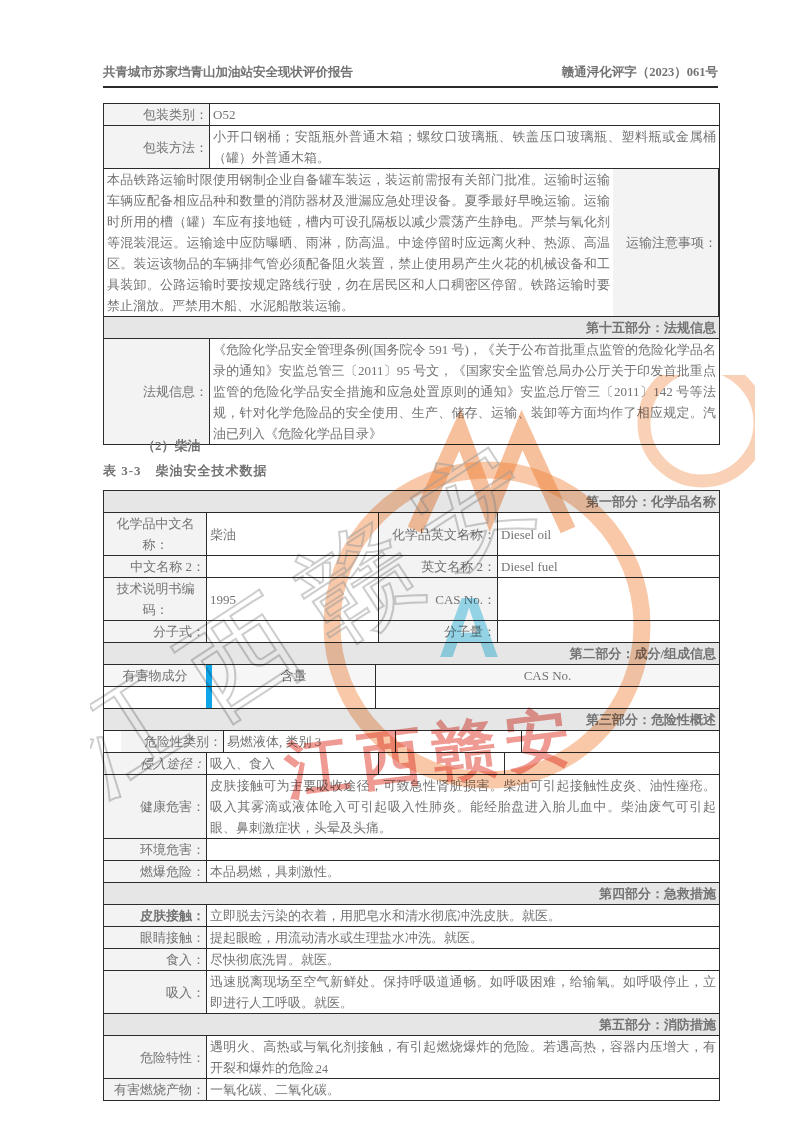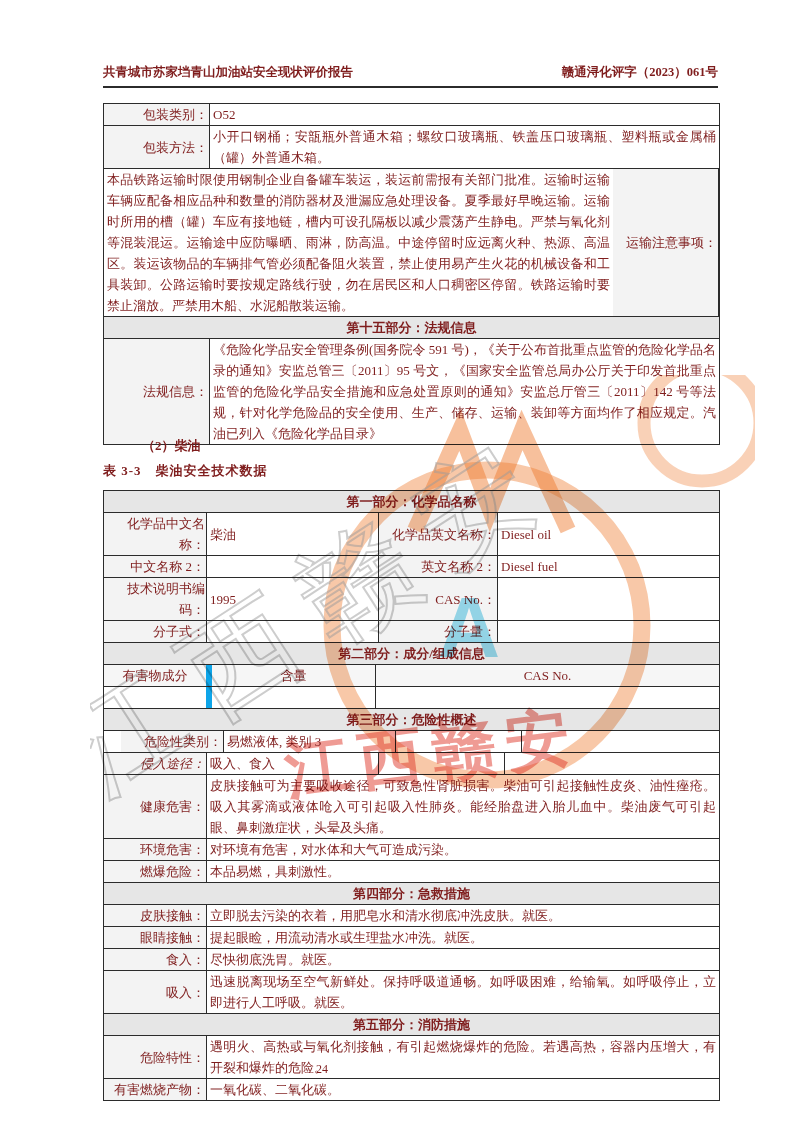--- a/index.html
+++ b/index.html
@@ -1,42 +1,42 @@
 <!DOCTYPE html>
 <html><head>
 <meta charset="utf-8">
 <style>
   html,body{margin:0;padding:0;background:#ffffff;}
   .page{
     position:relative;width:800px;height:1131px;background:#ffffff;
-    font-family:"Liberation Serif","DejaVu Serif",serif;color:#7f1d1d;
+    font-family:"Liberation Serif","DejaVu Serif",serif;color:#737373;
     overflow:hidden;
   }
   
   .doc-header{
     position:absolute;left:103px;top:64px;width:615px;
     display:flex;justify-content:space-between;align-items:flex-end;
     font-size:12.5px;font-weight:bold;
     border-bottom:2px solid #2b2b2b;padding-bottom:5px;
   }
   
   .tbl{position:absolute;left:103px;width:615px;border:1.5px solid #2b2b2b;background:#fff;}
   .row{display:flex;border-top:1px solid #2b2b2b;min-height:21px;align-items:stretch;}
   .row:first-child{border-top:none;}
   .cell{font-size:13px;line-height:21px;padding:0 3px;box-sizing:border-box;}
   .lbl{
-    background:#f3f3f3;text-align:right;display:flex;align-items:center;justify-content:flex-end;
+    background:#f3f3f3;text-align:center;display:flex;align-items:center;justify-content:flex-end;
     border-right:1px solid #2b2b2b;flex:0 0 106px;padding:0 1px 0 2px;
   }
   .content{flex:1;text-align:justify;}
   .sec-hdr{
     justify-content:center;background:#e6e6e6;font-weight:bold;text-align:center;
     display:flex;align-items:center;
   }
-  .sec-hdr .cell{flex:1;text-align:center;}
+  .sec-hdr .cell{flex:1;text-align:right;}
   
   .c1{flex:0 0 103px;border-right:1px solid #2b2b2b;}
   .c2{flex:0 0 172px;border-right:1px solid #2b2b2b;}
   .c3{flex:0 0 119px;border-right:1px solid #2b2b2b;}
   .c4{flex:1;}
   
   .p2a{flex:0 0 108px;border-right:6px solid #0ea5e9;text-align:center;}
   .p2b{flex:0 0 164px;border-right:1px solid #2b2b2b;text-align:center;}
   .p2c{flex:1;text-align:center;}
   
@@ -144,32 +144,31 @@
       <div class="cell g2 vcell">吸入、食入</div>
       <div class="cell g3"></div>
       <div class="cell g4"></div>
     </div>
     <div class="row">
       <div class="cell lbl" style="flex:0 0 103px;">健康危害：</div>
       <div class="cell content">皮肤接触可为主要吸收途径，可致急性肾脏损害。柴油可引起接触性皮炎、油性痤疮。吸入其雾滴或液体呛入可引起吸入性肺炎。能经胎盘进入胎儿血中。柴油废气可引起眼、鼻刺激症状，头晕及头痛。</div>
     </div>
     <div class="row">
       <div class="cell lbl" style="flex:0 0 103px;">环境危害：</div>
-      <div class="cell content">对环境有危害，对水体和大气可造成污染。</div>
     </div>
     <div class="row">
       <div class="cell lbl" style="flex:0 0 103px;">燃爆危险：</div>
       <div class="cell content">本品易燃，具刺激性。</div>
     </div>
 
     <div class="row sec-hdr">
       <div class="cell">第四部分：急救措施</div>
     </div>
     <div class="row">
-      <div class="cell lbl" style="flex:0 0 103px;">皮肤接触：</div>
+      <div class="cell lbl" style="flex:0 0 103px;font-weight:bold;">皮肤接触：</div>
       <div class="cell content">立即脱去污染的衣着，用肥皂水和清水彻底冲洗皮肤。就医。</div>
     </div>
     <div class="row">
       <div class="cell lbl" style="flex:0 0 103px;">眼睛接触：</div>
       <div class="cell content">提起眼睑，用流动清水或生理盐水冲洗。就医。</div>
     </div>
     <div class="row">
       <div class="cell lbl" style="flex:0 0 103px;">食入：</div>
       <div class="cell content">尽快彻底洗胃。就医。</div>
     </div>

